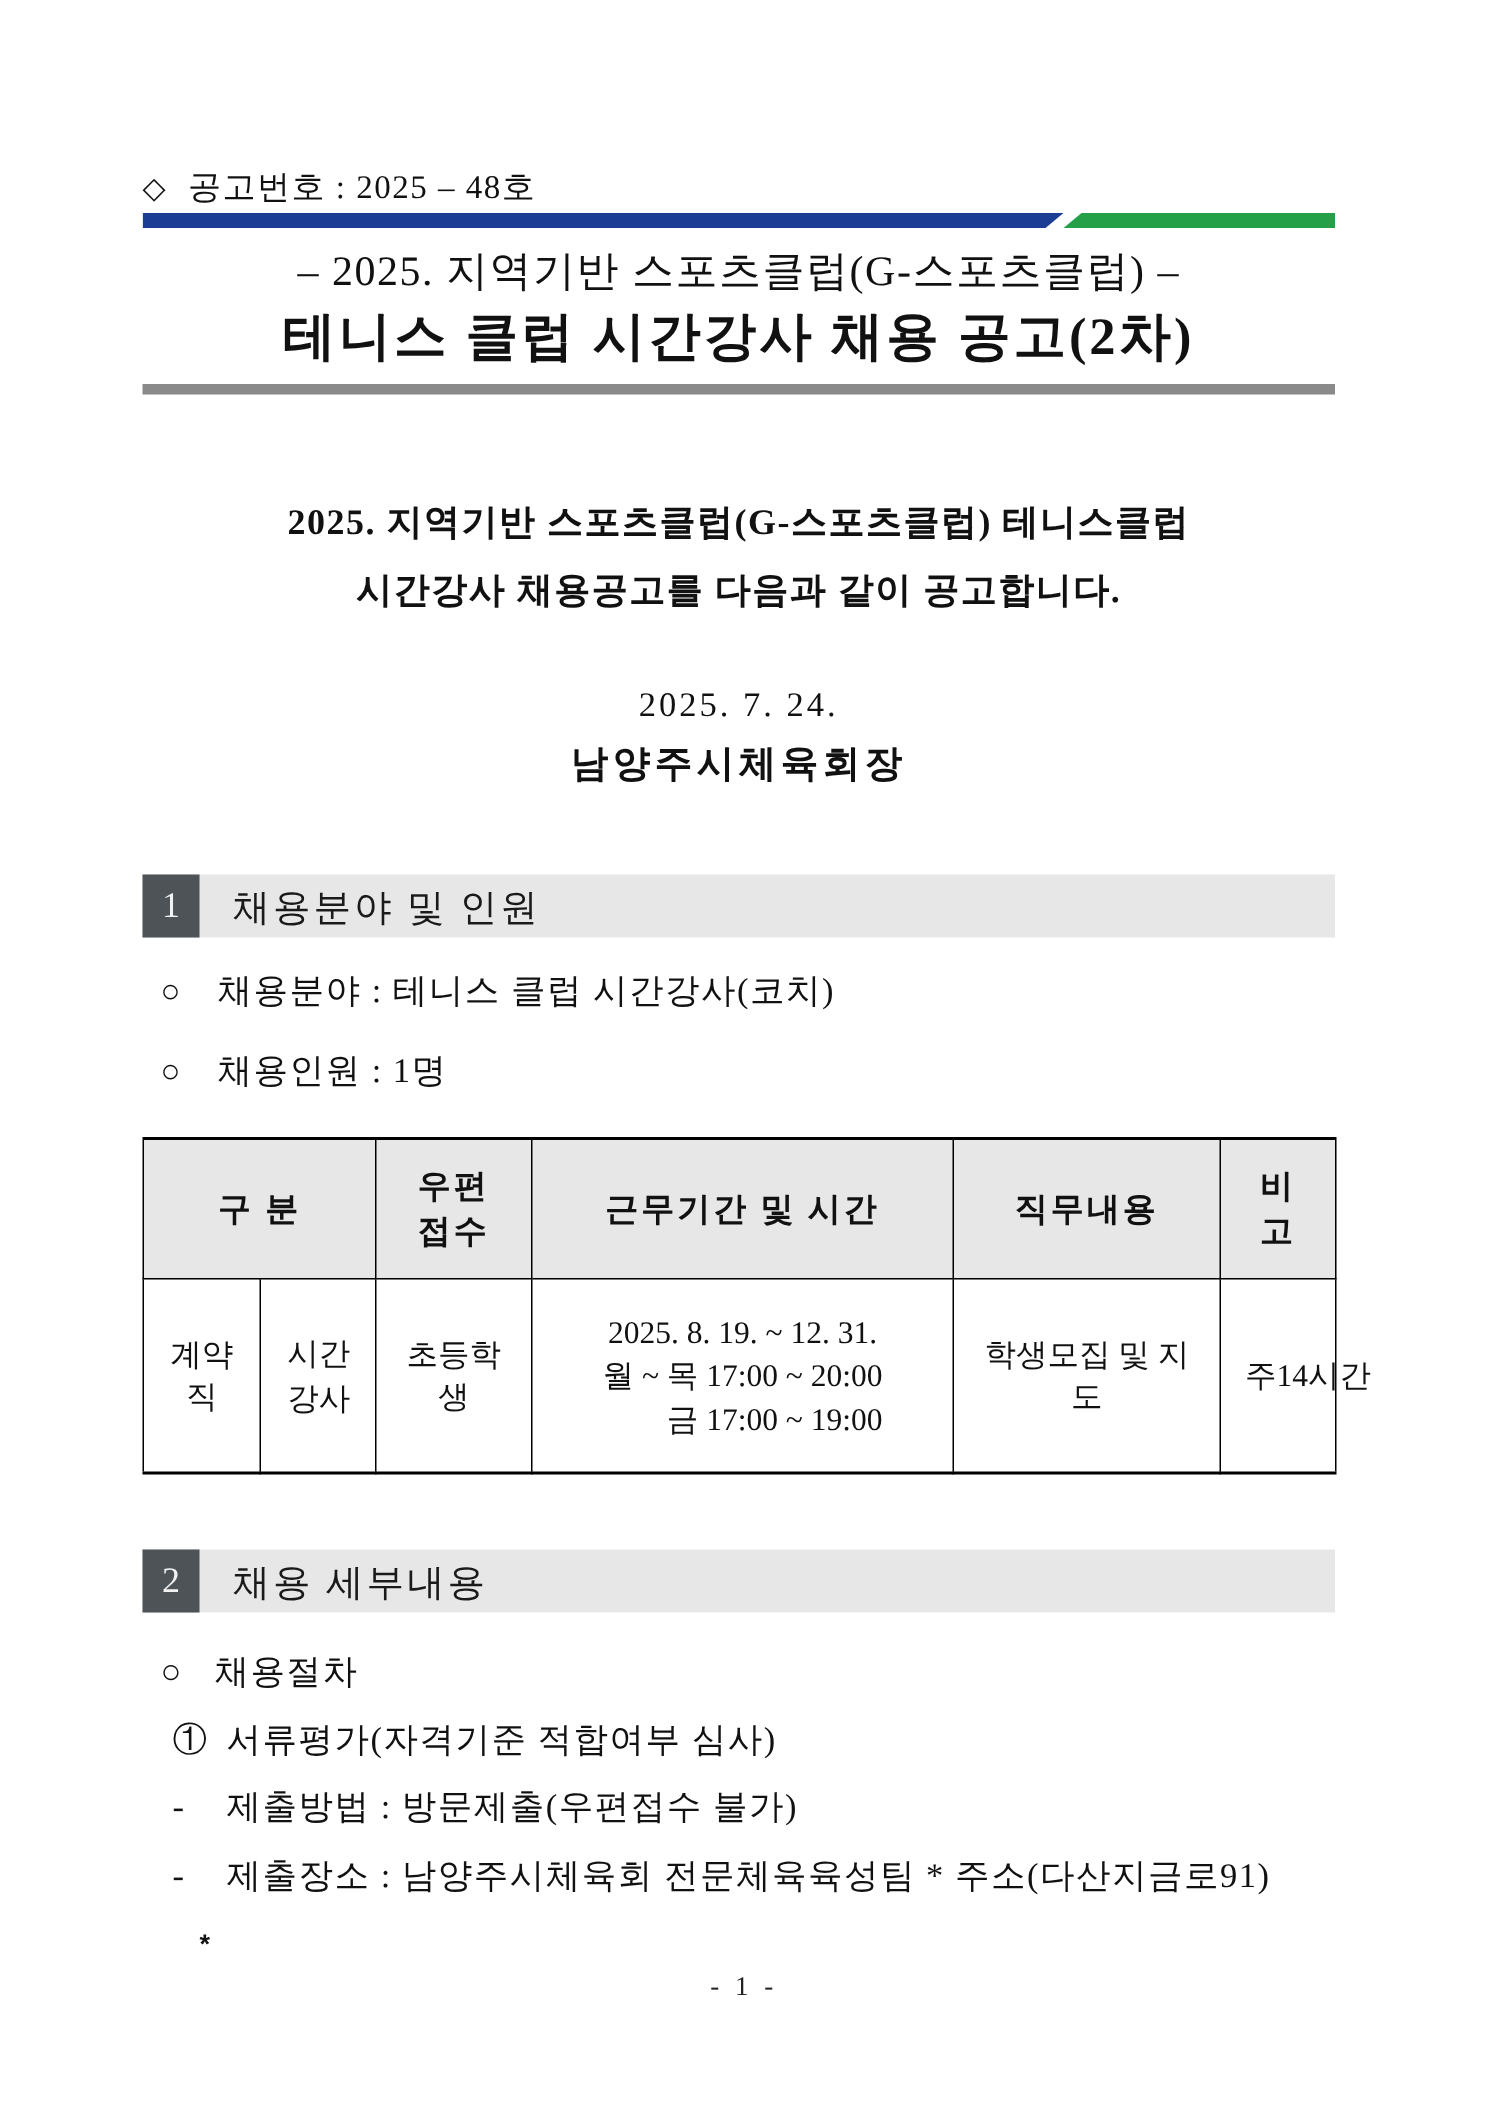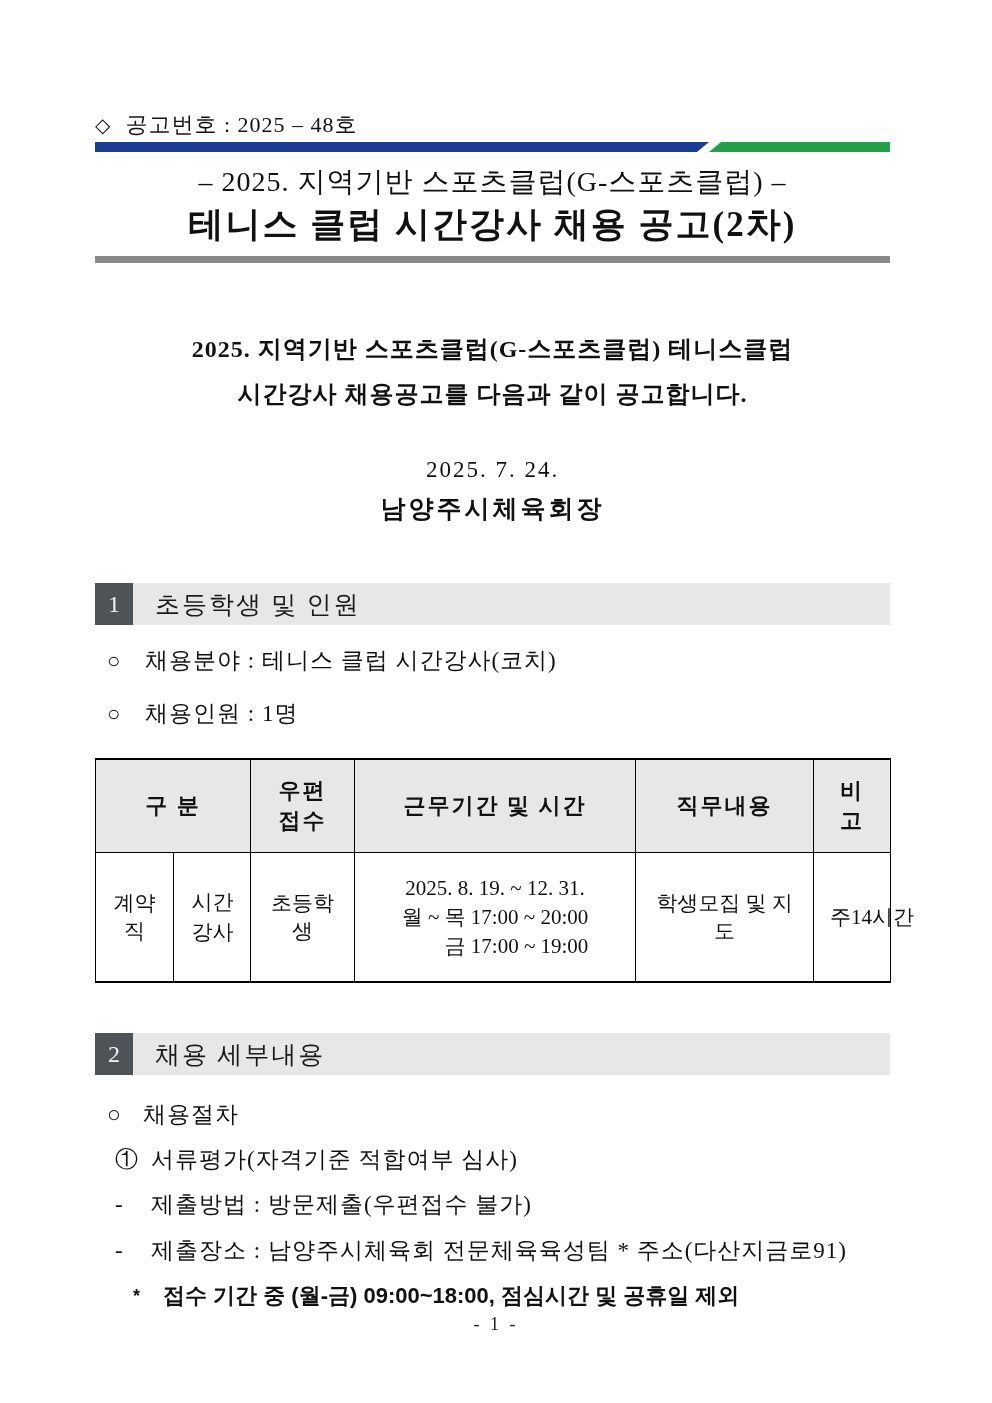--- a/index.html
+++ b/index.html
@@ -93,21 +93,21 @@
   <div class="intro">
     <div>2025. 지역기반 스포츠클럽(G-스포츠클럽) 테니스클럽</div>
     <div>시간강사 채용공고를 다음과 같이 공고합니다.</div>
   </div>
 
   <div class="date-line">2025. 7. 24.</div>
   <div class="signer-line">남양주시체육회장</div>
 
   <div class="section-header">
     <div class="sec-num">1</div>
-    <div class="sec-title">초등학생 및 인원</div>
+    <div class="sec-title">채용분야 및 인원</div>
   </div>
 
   <div class="bullet">
     <span class="marker">○</span>
     <span>채용분야 : 테니스 클럽 시간강사(코치)</span>
   </div>
   <div class="bullet">
     <span class="marker">○</span>
     <span>채용인원 : 1명</span>
   </div>
@@ -164,18 +164,17 @@
   <div class="s2line l2">
     <span class="marker">-</span>
     <span>제출방법 : 방문제출(우편접수 불가)</span>
   </div>
   <div class="s2line l3">
     <span class="marker">-</span>
     <span>제출장소 : 남양주시체육회 전문체육육성팀 * 주소(다산지금로91)</span>
   </div>
   <div class="s2line l4 emph">
     <span class="marker">*</span>
-    <span>접수 기간 중 (월-금) 09:00~18:00, 점심시간 및 공휴일 제외</span>
   </div>
 
   <div class="page-num">- 1 -</div>
 
 </div>
 
 </body></html>

